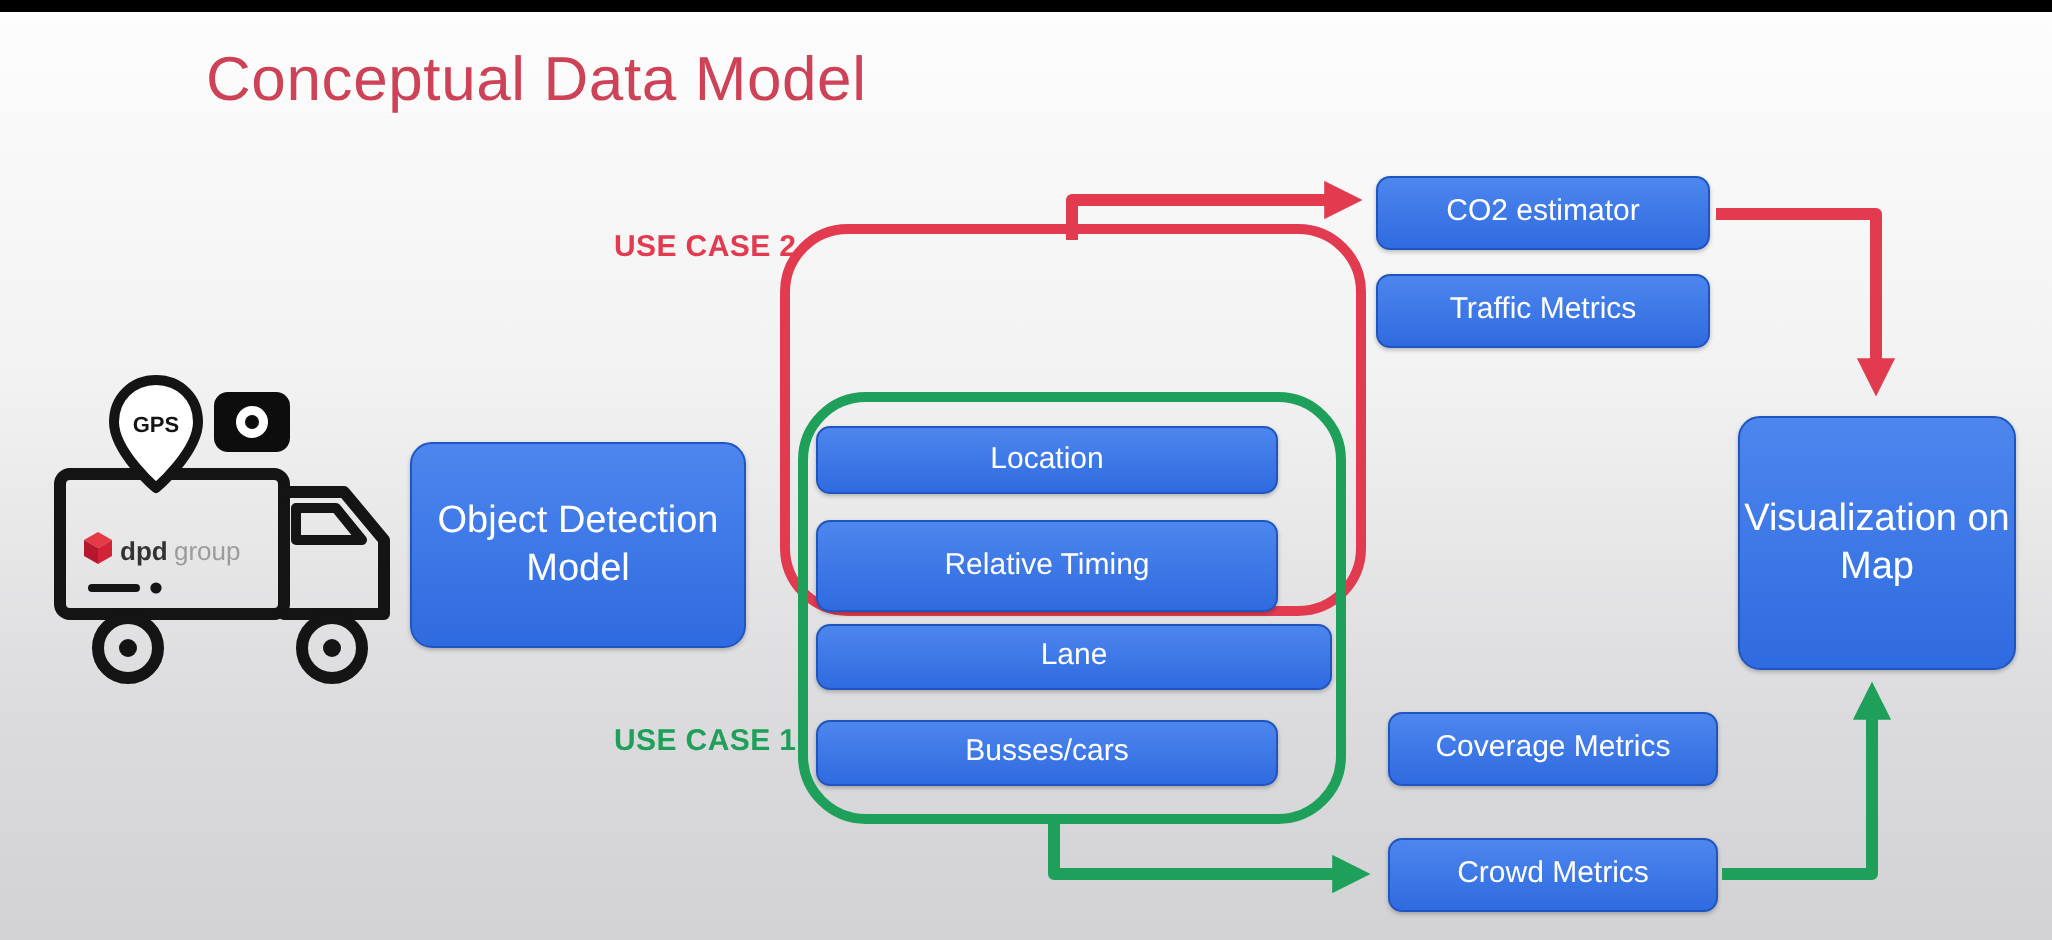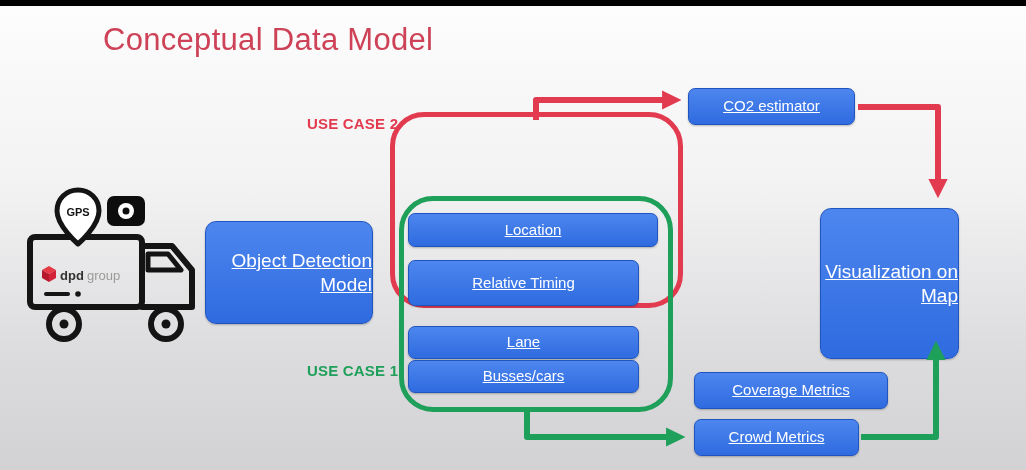--- a/index.html
+++ b/index.html
@@ -11,22 +11,22 @@
   .topbar{position:absolute;top:0;left:0;width:100%;height:6px;background:#000;}
   .title{
     position:absolute;left:103px;top:22px;margin:0;
     font-size:31px;font-weight:500;color:#ce4257;letter-spacing:.3px;
   }
   .bluebox{
     position:absolute;box-sizing:border-box;
     background:linear-gradient(180deg,#4d86ee 0%,#2f6be0 100%);
     border:1.5px solid #2055c0;border-radius:7px;
     color:#ffffff;font-size:15px;line-height:1.25;
-    display:flex;align-items:center;justify-content:center;text-align:right;
-    box-shadow:0 1px 2px rgba(0,0,0,.25);padding:2px 0;text-decoration:underline;
+    display:flex;align-items:center;justify-content:center;text-align:center;
+    box-shadow:0 1px 2px rgba(0,0,0,.25);padding:2px 0;
   }
   .bluebox.big{border-radius:11px;font-size:19px;}
   .outline{position:absolute;box-sizing:border-box;border-radius:34px;background:transparent;}
   .outline.red{border:5px solid #e23b50;}
   .outline.green{border:5px solid #1fa05a;}
   .usecase{position:absolute;font-size:15px;font-weight:bold;letter-spacing:.2px;}
   .usecase.red{color:#e23b50;}
   .usecase.green{color:#1fa05a;}
   .arrows{position:absolute;left:0;top:0;pointer-events:none;}
   .truck{position:absolute;left:16px;top:186px;}
@@ -76,30 +76,31 @@
   </svg>
 
   <div class="outline red" style="left:390px;top:112px;width:293px;height:196px"></div>
   <div class="outline green" style="left:399px;top:196px;width:274px;height:216px"></div>
 
   <div class="usecase red" style="left:307px;top:115px">USE CASE 2</div>
   <div class="usecase green" style="left:307px;top:362px">USE CASE 1</div>
 
   <div class="bluebox big" style="left:205px;top:221px;width:168px;height:103px">Object Detection Model</div>
 
-  <div class="bluebox" style="left:408px;top:213px;width:250px;height:34px">Location</div>
+  <div class="bluebox" style="left:408px;top:213px;width:231px;height:34px">Location</div>
   <div class="bluebox" style="left:408px;top:260px;width:231px;height:46px">Relative Timing</div>
-  <div class="bluebox" style="left:408px;top:326px;width:231px;height:33px">Lane</div>
+  <div class="bluebox" style="left:408px;top:312px;width:258px;height:33px">Lane</div>
   <div class="bluebox" style="left:408px;top:360px;width:231px;height:33px">Busses/cars</div>
 
   <div class="bluebox" style="left:688px;top:88px;width:167px;height:37px">CO2 estimator</div>
-  <div class="bluebox" style="left:694px;top:372px;width:194px;height:37px">Coverage Metrics</div>
+  <div class="bluebox" style="left:688px;top:137px;width:167px;height:37px">Traffic Metrics</div>
+  <div class="bluebox" style="left:694px;top:356px;width:165px;height:37px">Coverage Metrics</div>
   <div class="bluebox" style="left:694px;top:419px;width:165px;height:37px">Crowd Metrics</div>
 
-  <div class="bluebox big" style="left:820px;top:208px;width:139px;height:151px">Visualization on Map</div>
+  <div class="bluebox big" style="left:869px;top:208px;width:139px;height:127px">Visualization on Map</div>
 
   <svg class="arrows" width="1026" height="470" viewBox="0 0 1026 470">
     <defs>
       <marker id="mred" viewBox="0 0 10 10" refX="1" refY="5" markerWidth="3.2" markerHeight="3.2" orient="auto">
         <path d="M0 0 L10 5 L0 10 z" fill="#e23b50"></path>
       </marker>
       <marker id="mgreen" viewBox="0 0 10 10" refX="1" refY="5" markerWidth="3.2" markerHeight="3.2" orient="auto">
         <path d="M0 0 L10 5 L0 10 z" fill="#1fa05a"></path>
       </marker>
     </defs>

